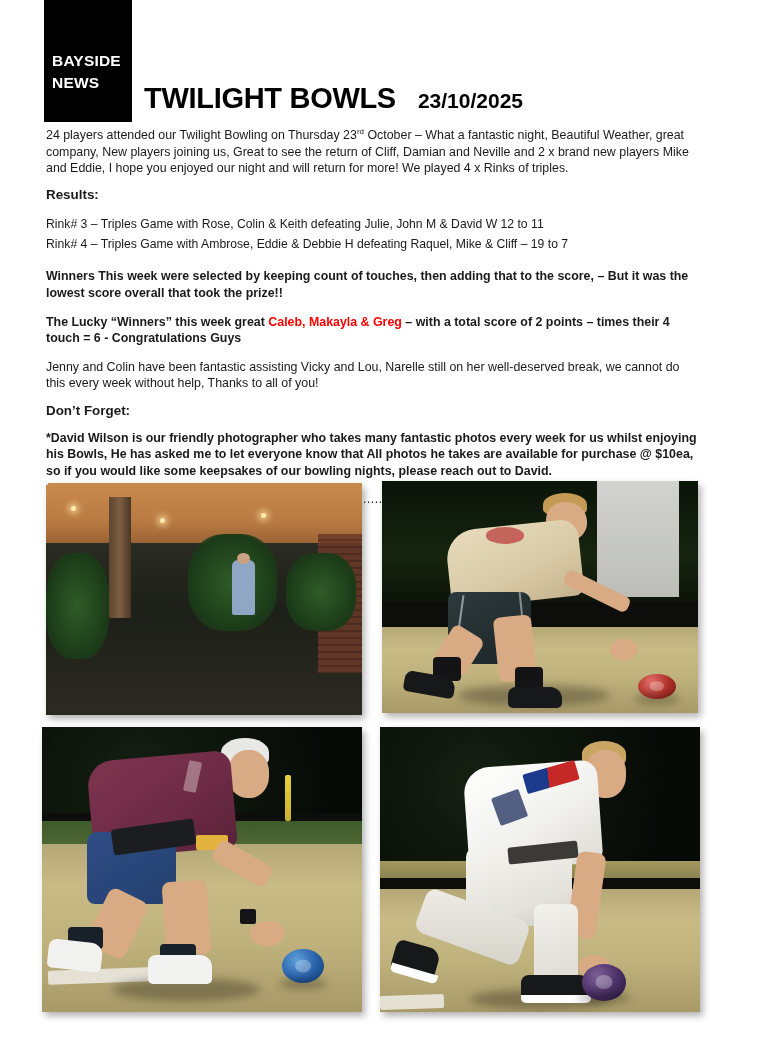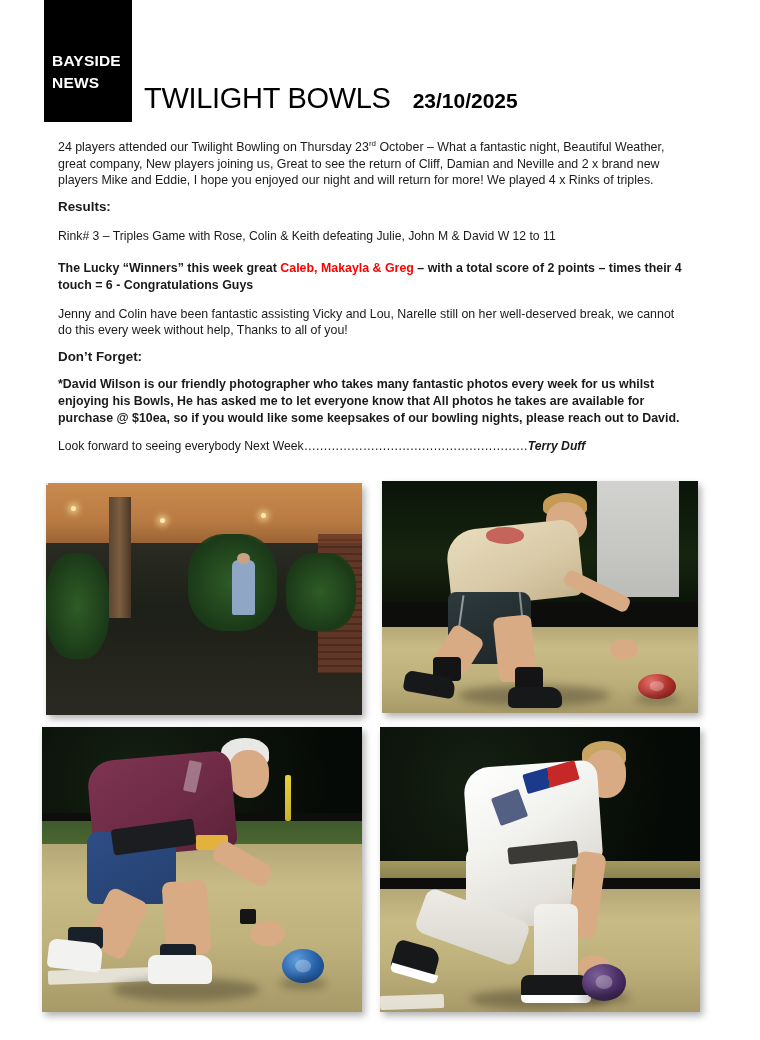--- a/index.html
+++ b/index.html
@@ -40,39 +40,39 @@
   .title-row {
     position: absolute;
     left: 144px;
     top: 82px;
     display: flex;
     align-items: baseline;
     white-space: nowrap;
   }
   .doc-title {
     font-size: 29px;
-    font-weight: normal;
+    font-weight: bold;
     letter-spacing: -0.3px;
     color: #000;
   }
   .doc-date {
     font-size: 21px;
     font-weight: bold;
     margin-left: 22px;
     color: #000;
   }
 
   
   .content {
     position: absolute;
     left: 46px;
     top: 124px;
     width: 652px;
   }
-  p { margin: 12px; }
+  p { margin: 0; }
 
   .para {
     font-size: 12.4px;
     line-height: 16.4px;
     margin-bottom: 11px;
     text-align: left;
   }
   .para sup { font-size: 8px; vertical-align: super; }
 
   .heading {
@@ -239,22 +239,24 @@
 </div>
 
 <div class="content">
 
   <p class="para"><span>24 players attended our Twilight Bowling on Thursday 23</span><sup>rd</sup><span> October – What a fantastic night, Beautiful Weather, great company, New players joining us, Great to see the return of Cliff, Damian and Neville and 2 x brand new players Mike and Eddie, I hope you enjoyed our night and will return for more! We played 4 x Rinks of triples.</span></p>
 
   <p class="heading">Results:</p>
 
   <div class="results-list">
     <p class="result-line">Rink# 3 – Triples Game with Rose, Colin &amp; Keith defeating Julie, John M &amp; David W 12 to 11</p>
-  </div>
-
+    <p class="result-line">Rink# 4 – Triples Game with Ambrose, Eddie &amp; Debbie H defeating Raquel, Mike &amp; Cliff – 19 to 7</p>
+  </div>
+
+  <p class="bold-para">Winners This week were selected by keeping count of touches, then adding that to the score,  – But it was the lowest score overall that took the prize!!</p>
 
   <p class="bold-para"><span>The Lucky “Winners” this week great </span><span class="hl-red">Caleb, Makayla &amp; Greg</span><span> – with a total score of 2 points  – times their 4 touch = 6 - Congratulations Guys</span></p>
 
   <p class="para">Jenny and Colin have been fantastic assisting Vicky and Lou, Narelle still on her well-deserved break, we cannot do this every week without help, Thanks to all of you!</p>
 
   <p class="heading">Don’t Forget:</p>
 
   <p class="bold-para">*David Wilson is our friendly photographer who takes many fantastic photos every week for us whilst enjoying his Bowls, He has asked me to let everyone know that All photos he takes are available for purchase @ $10ea, so if you would like some keepsakes of our bowling nights, please reach out to David.</p>
 
   <p class="sig-line"><span>Look forward to seeing everybody Next Week</span><span class="dot-leader">…………………………………………………</span><span class="sig-name">Terry Duff</span></p>

